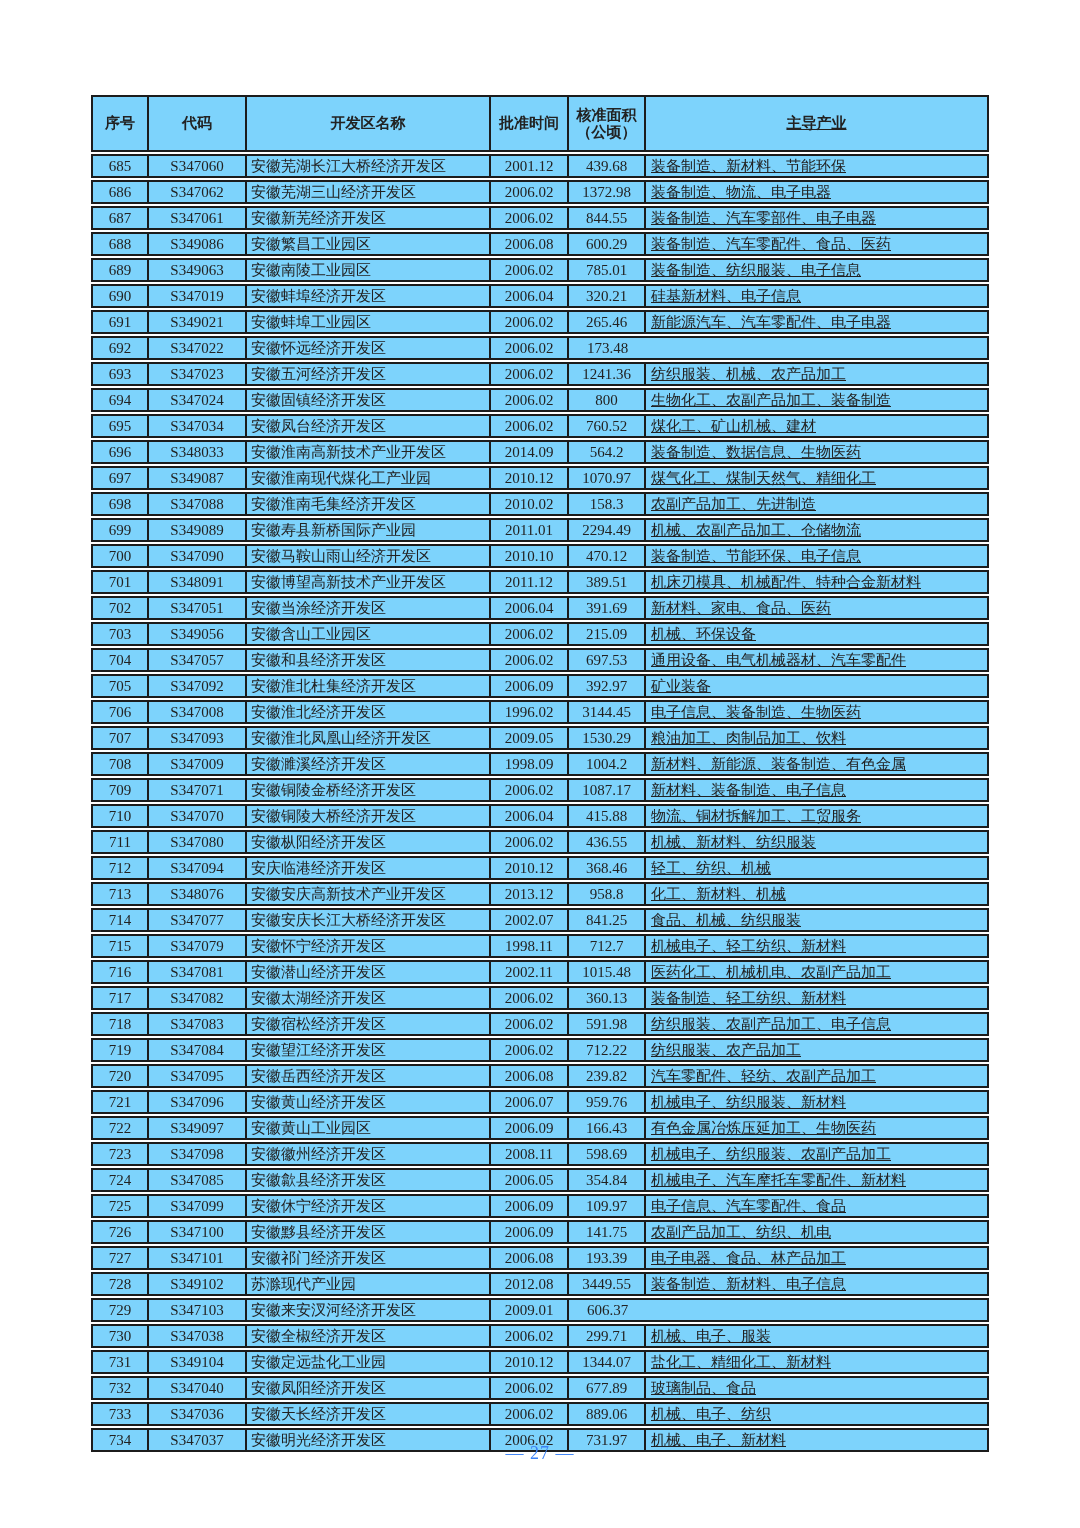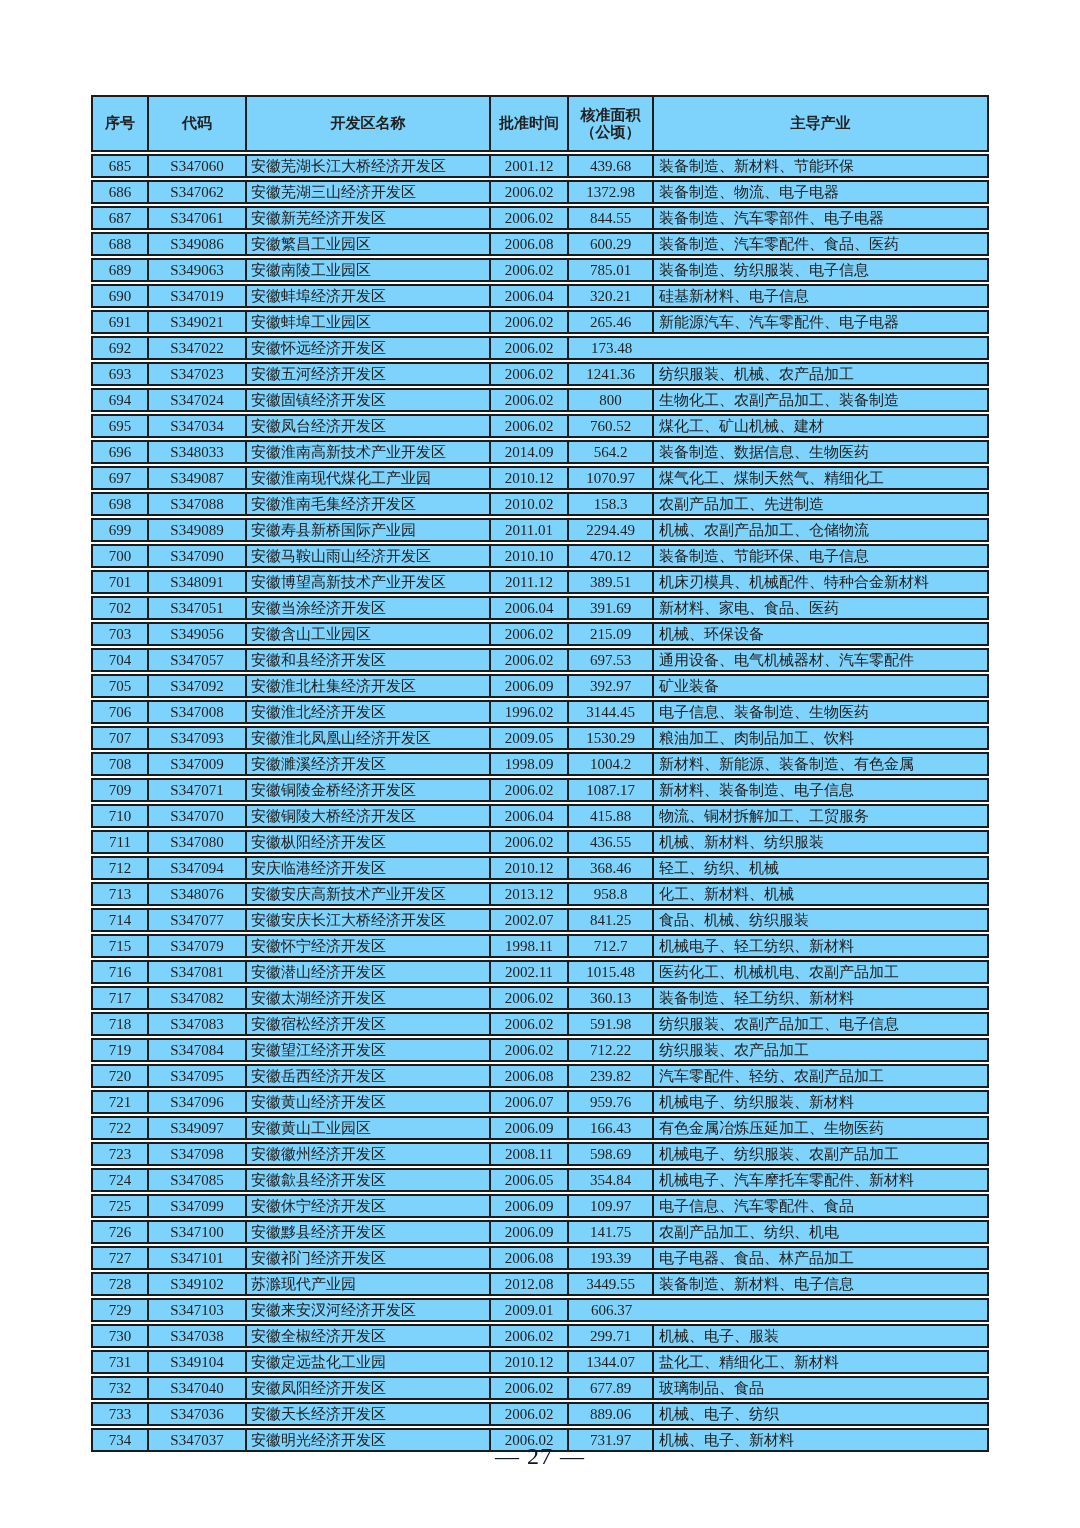--- a/index.html
+++ b/index.html
@@ -44,31 +44,31 @@
     font-size: 15px;
     line-height: 1.12;
     white-space: pre-line;
     overflow: hidden;
   }
   .cell:last-child { border-right: none; }
   .c1 { width: 56px; }
   .c2 { width: 98px; }
   .c3 { width: 244px; justify-content: flex-start; padding: 0 4px; }
   .c4 { width: 78px; }
-  .c5 { width: 85px; }
-  .c6 { flex: 1; justify-content: flex-start; padding: 0 5px; }
+  .c5 { width: 77px; }
+  .c6 { flex: 1; justify-content: flex-start; padding: 0 5px; text-decoration: underline; }
   .row.header .cell { justify-content: center; padding: 0; text-align: center; }
   .page-footer {
     position: absolute;
     top: 1443px;
     left: 0;
     width: 100%;
     text-align: center;
-    font-size: 24px;
-    color: #0f172a;
+    font-size: 18px;
+    color: #3b82f6;
     letter-spacing: 1px;
   }
 </style>
 </head>
 <body>
 
 <div class="page">
   <div class="doc-table">
     <div class="row header">
       <div class="cell c1">序号</div>

